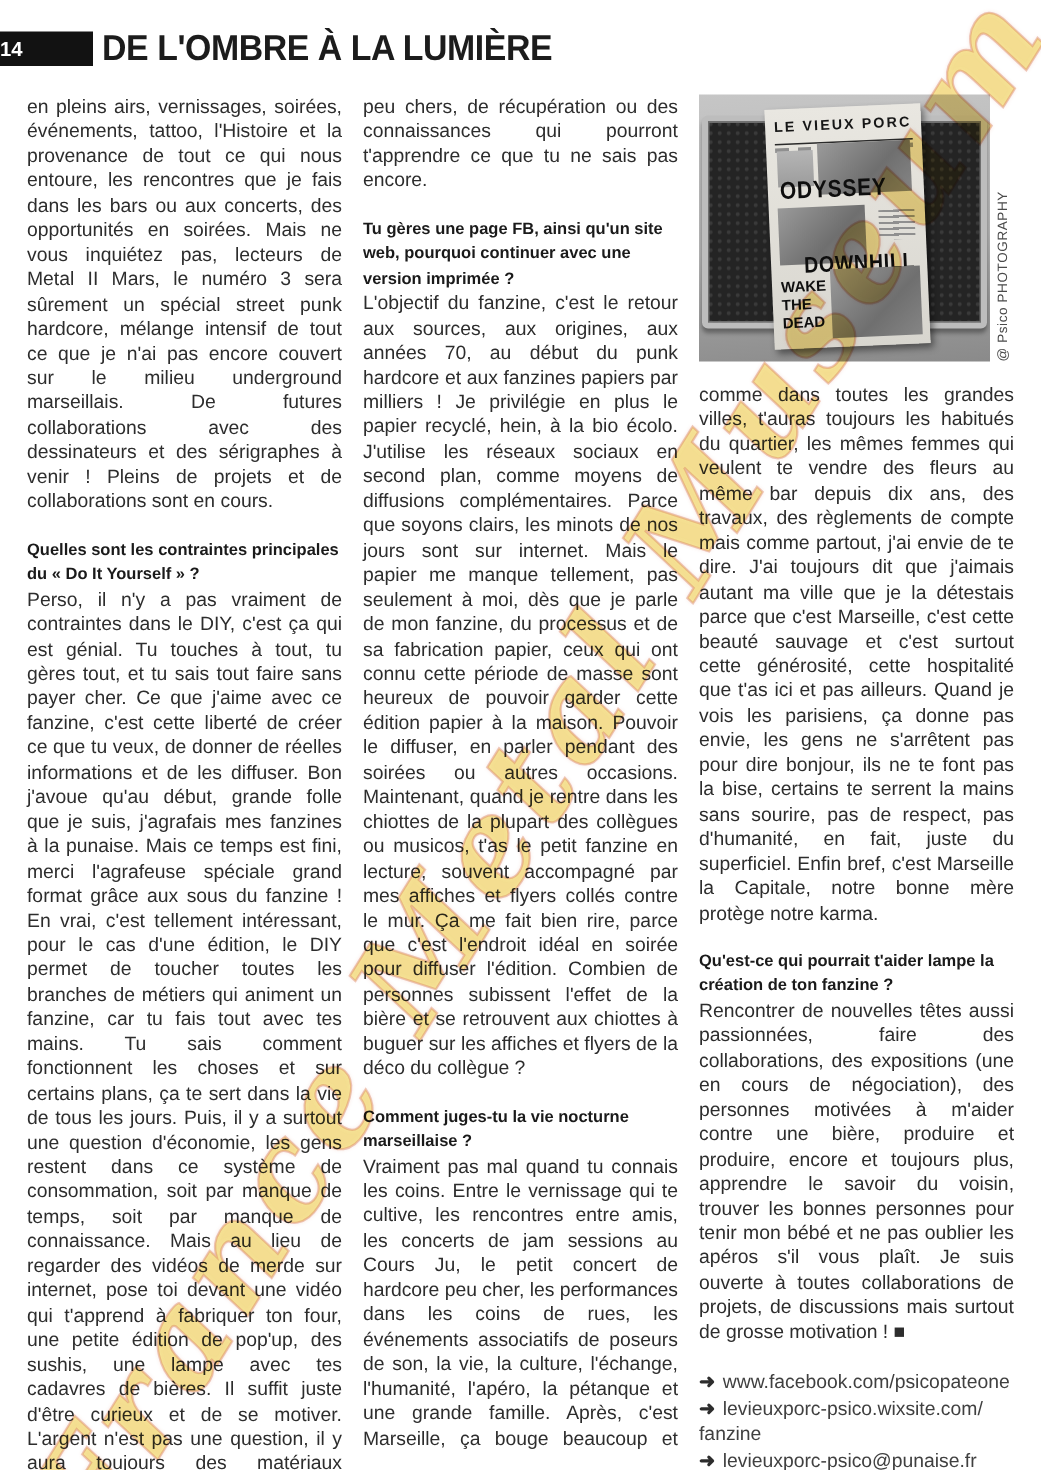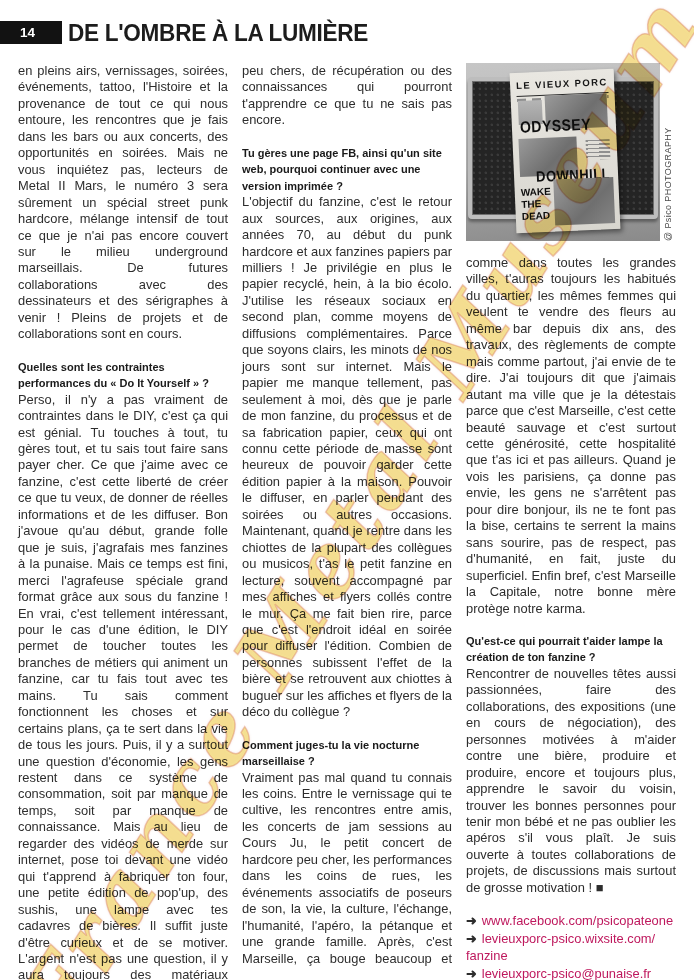--- a/index.html
+++ b/index.html
@@ -5,21 +5,21 @@
   html,body{margin:0;padding:0;background:#777;}
   .page{
     position:relative; width:694px; height:980px; margin:0 auto;
     background:#fff; overflow:hidden;
     font-family:"Liberation Sans", sans-serif; color:#2d2d2d;
   }
   
   .hdr{position:absolute; left:0; top:21px; height:23px; display:flex; align-items:center;}
   .pagenum-bar{
     width:62px; height:23px; background:#121212; color:#fff;
-    display:flex; align-items:center; justify-content:center;
+    display:flex; align-items:center; justify-content:flex-start;
     font-weight:bold; font-size:13.5px; padding-right:7px; box-sizing:border-box;
   }
   .page-title{
     margin:0 0 0 6px; font-size:24px; font-weight:bold; color:#1c1c1c;
     letter-spacing:-0.3px; white-space:nowrap; transform:scaleX(0.94); transform-origin:left center;
   }
   
   .columns{position:absolute; left:18px; top:63px; width:658px; display:flex; gap:14px;}
   .col{width:210px; font-size:12.9px; line-height:16.45px; text-align:justify; hyphens:auto; -webkit-hyphens:auto;}
   .col p{margin:0;}
@@ -64,21 +64,21 @@
     background:repeating-linear-gradient(#8f8f8f 0 1.5px, transparent 1.5px 4px);}
   .photo-credit{
     position:absolute; right:0; top:2px; height:176px;
     writing-mode:vertical-rl; transform:rotate(180deg);
     font-size:9px; color:#4a4a4a; letter-spacing:0.4px; white-space:nowrap;
   }
   
   .links{margin-top:16px; text-align:left; font-size:12.9px; line-height:17.5px;}
   .links .row{white-space:nowrap;}
   .arrow{font-weight:bold; margin-right:5px;}
-  .links a{color:#be185d; text-decoration:none;}
+  .links a{color:#404040; text-decoration:none;}
   
   .watermark{
     position:absolute; left:360px; top:510px; transform:translate(-50%,-50%) rotate(-58deg);
     font-family:"DejaVu Serif", serif; font-style:italic; font-weight:bold;
     font-size:86px; letter-spacing:6px; white-space:nowrap;
     color:rgba(243,224,105,0.62);
     -webkit-text-stroke:1.5px rgba(214,115,85,0.38);
     text-shadow:0 0 3px rgba(220,130,95,0.30);
     mix-blend-mode:multiply; pointer-events:none; z-index:5;
   }
@@ -92,21 +92,21 @@
     <div class="pagenum-bar">
       <span>14</span>
     </div>
     <h1 class="page-title">DE L'OMBRE À LA LUMIÈRE</h1>
   </div>
 
   <div class="columns">
 
     <section class="col">
       <p>en pleins airs, vernissages, soirées, événements, tattoo, l'Histoire et la provenance de tout ce qui nous entoure, les rencontres que je fais dans les bars ou aux concerts, des opportunités en soirées. Mais ne vous inquiétez pas, lecteurs de Metal II Mars, le numéro 3 sera sûrement un spécial street punk hardcore, mélange intensif de tout ce que je n'ai pas encore couvert sur le milieu underground marseillais. De futures collaborations avec des dessinateurs et des sérigraphes à venir ! Pleins de projets et de collaborations sont en cours.</p>
-      <h2>Quelles sont les contraintes performances du « Do It Yourself » ?</h2>
+      <h2>Quelles sont les contraintes principales du « Do It Yourself » ?</h2>
       <p class="flow">Perso, il n'y a pas vraiment de contraintes dans le DIY, c'est ça qui est génial. Tu touches à tout, tu gères tout, et tu sais tout faire sans payer cher. Ce que j'aime avec ce fanzine, c'est cette liberté de créer ce que tu veux, de donner de réelles informations et de les diffuser. Bon j'avoue qu'au début, grande folle que je suis, j'agrafais mes fanzines à la punaise. Mais ce temps est fini, merci l'agrafeuse spéciale grand format grâce aux sous du fanzine ! En vrai, c'est tellement intéressant, pour le cas d'une édition, le DIY permet de toucher toutes les branches de métiers qui animent un fanzine, car tu fais tout avec tes mains. Tu sais comment fonctionnent les choses et sur certains plans, ça te sert dans la vie de tous les jours. Puis, il y a surtout une question d'économie, les gens restent dans ce système de consommation, soit par manque de temps, soit par manque de connaissance. Mais au lieu de regarder des vidéos de merde sur internet, pose toi devant une vidéo qui t'apprend à fabriquer ton four, une petite édition de pop'up, des sushis, une lampe avec tes cadavres de bières. Il suffit juste d'être curieux et de se motiver. L'argent n'est pas une question, il y aura toujours des matériaux</p>
     </section>
 
     <section class="col">
       <p>peu chers, de récupération ou des connaissances qui pourront t'apprendre ce que tu ne sais pas encore.</p>
       <h2>Tu gères une page FB, ainsi qu'un site web, pourquoi continuer avec une version imprimée ?</h2>
       <p>L'objectif du fanzine, c'est le retour aux sources, aux origines, aux années 70, au début du punk hardcore et aux fanzines papiers par milliers ! Je privilégie en plus le papier recyclé, hein, à la bio écolo. J'utilise les réseaux sociaux en second plan, comme moyens de diffusions complémentaires. Parce que soyons clairs, les minots de nos jours sont sur internet. Mais le papier me manque tellement, pas seulement à moi, dès que je parle de mon fanzine, du processus et de sa fabrication papier, ceux qui ont connu cette période de masse sont heureux de pouvoir garder cette édition papier à la maison. Pouvoir le diffuser, en parler pendant des soirées ou autres occasions. Maintenant, quand je rentre dans les chiottes de la plupart des collègues ou musicos, t'as le petit fanzine en lecture, souvent accompagné par mes affiches et flyers collés contre le mur. Ça me fait bien rire, parce que c'est l'endroit idéal en soirée pour diffuser l'édition. Combien de personnes subissent l'effet de la bière et se retrouvent aux chiottes à buguer sur les affiches et flyers de la déco du collègue ?</p>
       <h2>Comment juges-tu la vie nocturne marseillaise ?</h2>
       <p class="flow">Vraiment pas mal quand tu connais les coins. Entre le vernissage qui te cultive, les rencontres entre amis, les concerts de jam sessions au Cours Ju, le petit concert de hardcore peu cher, les performances dans les coins de rues, les événements associatifs de poseurs de son, la vie, la culture, l'échange, l'humanité, l'apéro, la pétanque et une grande famille. Après, c'est Marseille, ça bouge beaucoup et</p>
     </section>

